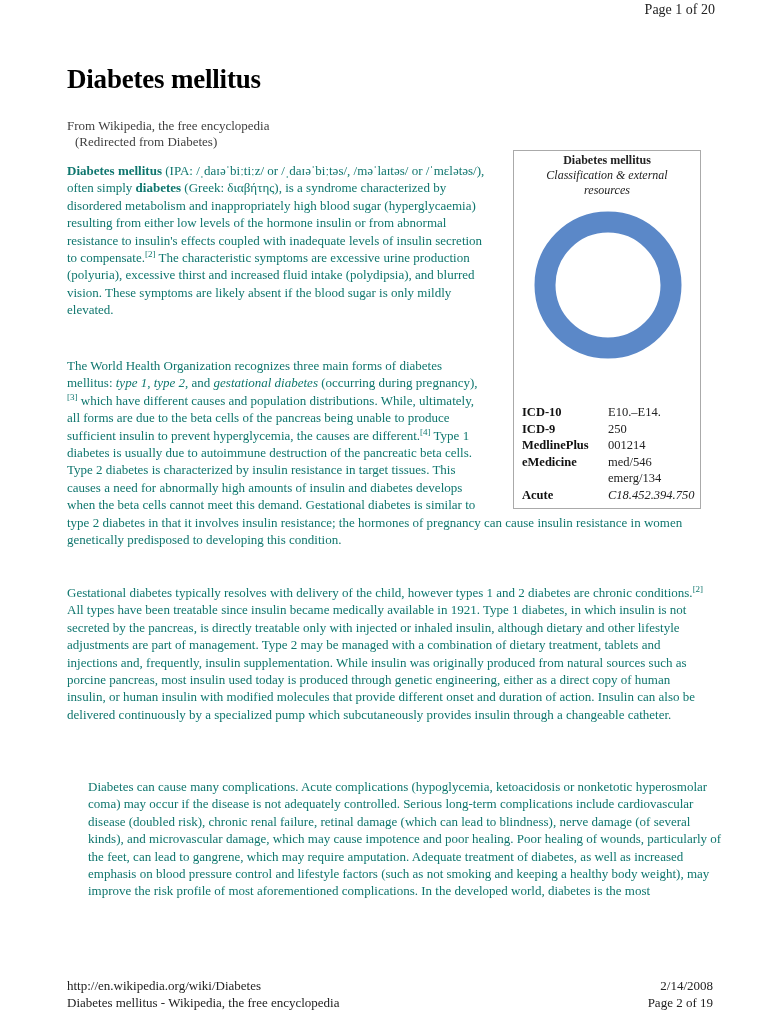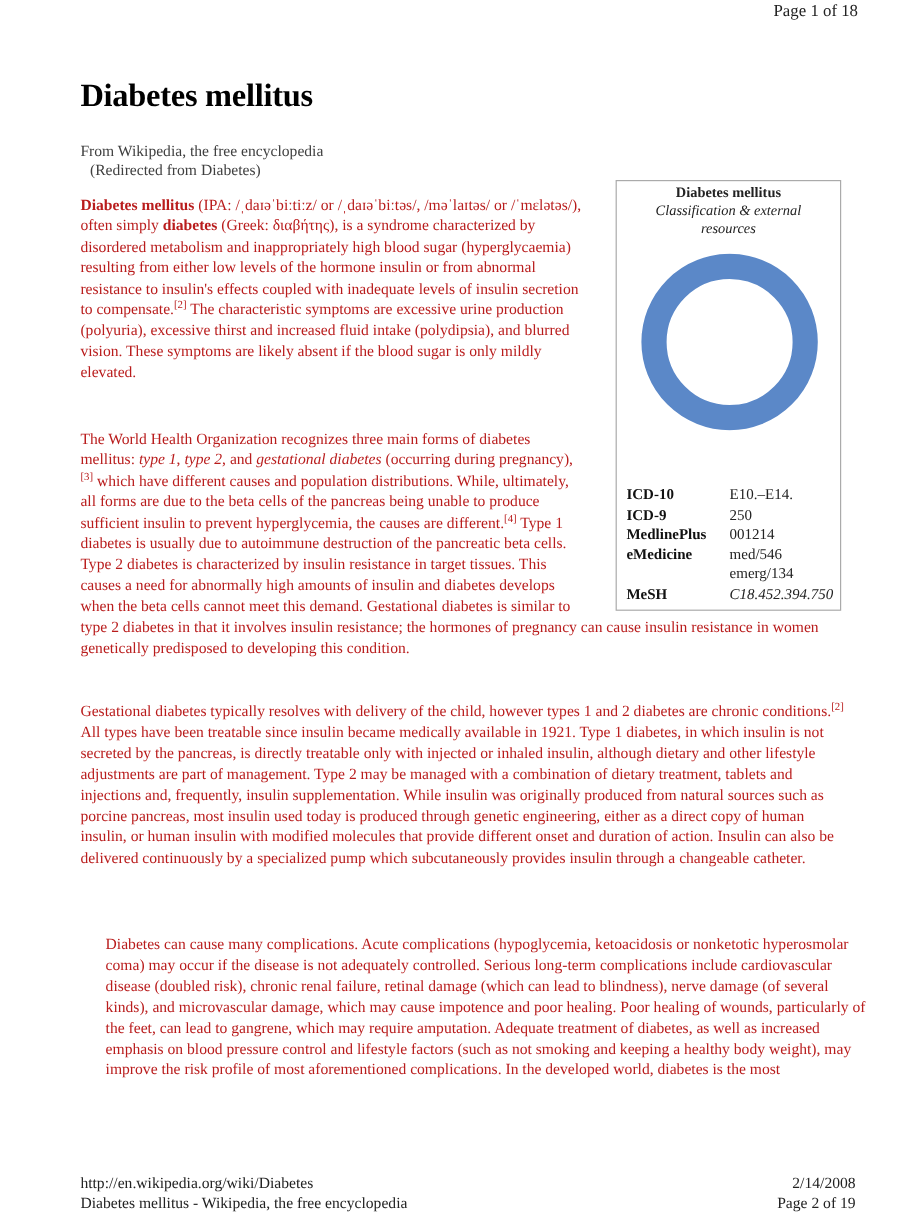--- a/index.html
+++ b/index.html
@@ -2,21 +2,21 @@
 <html><head>
 <meta charset="utf-8">
 <style>
   html, body { margin: 0; padding: 0; background: #ffffff; }
   body { width: 768px; height: 1024px; position: relative; overflow: hidden;
          font-family: "Liberation Serif", "DejaVu Serif", serif; color: #222; }
   .page-num-top { position: absolute; top: 2px; right: 53px; font-size: 14px; color: #222; }
   .title { position: absolute; left: 67px; top: 64px; margin: 0; font-size: 27px; font-weight: bold; color: #000; letter-spacing: -0.2px; }
   .from { position: absolute; left: 67px; top: 118px; font-size: 13px; line-height: 16px; color: #404040; }
   .redirect { padding-left: 8px; }
-  .para { position: absolute; font-size: 13px; line-height: 17.4px; color: #b91c1c; margin: 0; }
+  .para { position: absolute; font-size: 13px; line-height: 17.4px; color: #0f766e; margin: 0; }
   .p1 { left: 67px; top: 162px; width: 420px; }
   .p2 { left: 67px; top: 357px; width: 640px; }
   .p3 { left: 67px; top: 584px; width: 640px; }
   .p4 { left: 67px; top: 778px; width: 640px; margin-left: 21px; }
   .float-spacer { float: right; width: 220px; height: 155px; }
   sup { font-size: 9px; line-height: 0; vertical-align: 5px; }
   .infobox { position: absolute; left: 513px; top: 150px; width: 186px; height: 357px;
              border: 1px solid #aaa; background: #fff; font-size: 12px; color: #222; }
   .ib-title { text-align: center; font-weight: bold; margin-top: 2px; font-size: 12px; }
   .ib-sub { text-align: center; font-style: italic; font-size: 12px; line-height: 15px; padding: 0 8px; }
@@ -26,21 +26,21 @@
   .ib-table td { padding: 0; line-height: 16.5px; vertical-align: top; }
   .ib-table td.k { font-weight: bold; width: 86px; color: #111; }
   .ib-table td.v { padding-left: 0; }
   .it { font-style: italic; text-align: right; }
   .footer { position: absolute; left: 67px; right: 55px; top: 977px; font-size: 13px; line-height: 17px; color: #222; }
   .footer .row { display: flex; justify-content: space-between; text-align: center; }
 </style>
 </head>
 <body>
 
-<div class="page-num-top">Page 1 of 18</div>
+<div class="page-num-top">Page 1 of 20</div>
 
 <h1 class="title">Diabetes mellitus</h1>
 
 <div class="from">
   <div>From Wikipedia, the free encyclopedia</div>
   <div class="redirect">(Redirected from Diabetes)</div>
 </div>
 
 <p class="para p1"><b>Diabetes mellitus</b><span> (IPA: /ˌdaɪəˈbiːtiːz/ or /ˌdaɪəˈbiːtəs/, /məˈlaɪtəs/ or /ˈmɛlətəs/), often simply </span><b>diabetes</b><span> (Greek: διαβήτης), is a syndrome characterized by disordered metabolism and inappropriately high blood sugar (hyperglycaemia) resulting from either low levels of the hormone insulin or from abnormal resistance to insulin's effects coupled with inadequate levels of insulin secretion to compensate.</span><sup>[2]</sup><span> The characteristic symptoms are excessive urine production (polyuria), excessive thirst and increased fluid intake (polydipsia), and blurred vision. These symptoms are likely absent if the blood sugar is only mildly elevated.</span></p>
 
@@ -71,21 +71,21 @@
       <td class="v">001214</td>
     </tr>
     <tr>
       <td class="k">eMedicine</td>
       <td class="v">
         <div>med/546</div>
         <div>emerg/134</div>
       </td>
     </tr>
     <tr>
-      <td class="k">MeSH</td>
+      <td class="k">Acute</td>
       <td class="v it">C18.452.394.750</td>
     </tr>
   </tbody>
     </table>
 </div>
 
 <div class="footer">
   <div class="row">
     <span>http://en.wikipedia.org/wiki/Diabetes</span>
     <span>2/14/2008</span>

